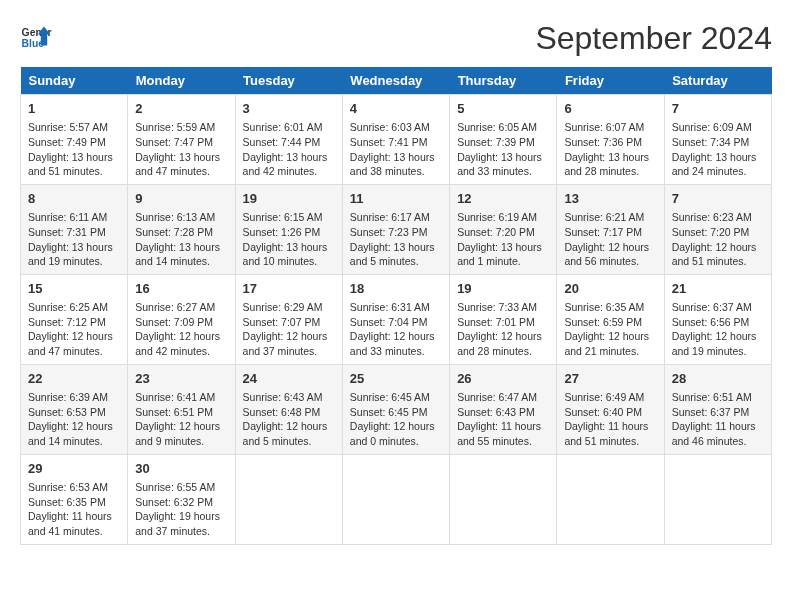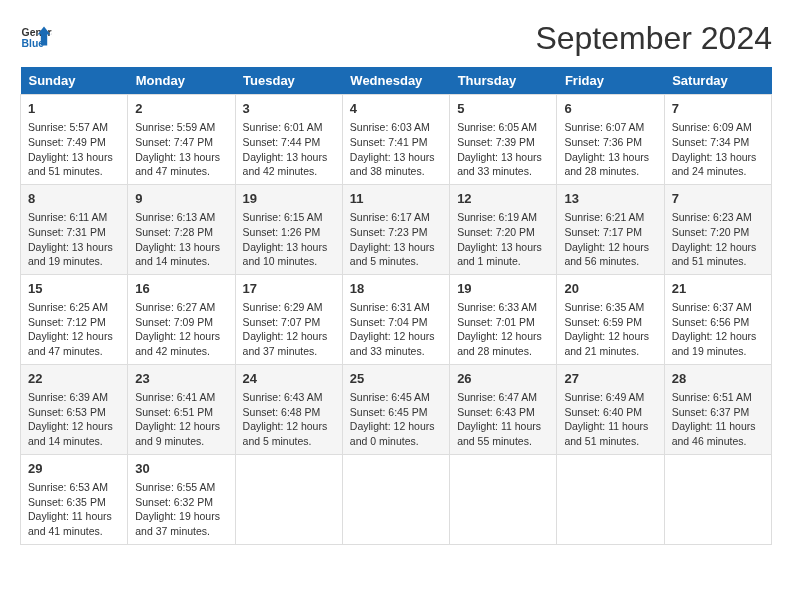--- a/index.html
+++ b/index.html
@@ -122,21 +122,21 @@
         <td><span class="day-num">11</span><span>Sunrise: 6:17 AM</span><br><span>Sunset: 7:23 PM</span><br><span>Daylight: 13 hours and 5 minutes.</span></td>
         <td><span class="day-num">12</span><span>Sunrise: 6:19 AM</span><br><span>Sunset: 7:20 PM</span><br><span>Daylight: 13 hours and 1 minute.</span></td>
         <td><span class="day-num">13</span><span>Sunrise: 6:21 AM</span><br><span>Sunset: 7:17 PM</span><br><span>Daylight: 12 hours and 56 minutes.</span></td>
         <td><span class="day-num">7</span><span>Sunrise: 6:23 AM</span><br><span>Sunset: 7:20 PM</span><br><span>Daylight: 12 hours and 51 minutes.</span></td>
       </tr>
       <tr>
         <td><span class="day-num">15</span><span>Sunrise: 6:25 AM</span><br><span>Sunset: 7:12 PM</span><br><span>Daylight: 12 hours and 47 minutes.</span></td>
         <td><span class="day-num">16</span><span>Sunrise: 6:27 AM</span><br><span>Sunset: 7:09 PM</span><br><span>Daylight: 12 hours and 42 minutes.</span></td>
         <td><span class="day-num">17</span><span>Sunrise: 6:29 AM</span><br><span>Sunset: 7:07 PM</span><br><span>Daylight: 12 hours and 37 minutes.</span></td>
         <td><span class="day-num">18</span><span>Sunrise: 6:31 AM</span><br><span>Sunset: 7:04 PM</span><br><span>Daylight: 12 hours and 33 minutes.</span></td>
-        <td><span class="day-num">19</span><span>Sunrise: 6:33 AM</span><br><span>Sunset: 7:01 PM</span><br><span>Daylight: 12 hours and 28 minutes.</span></td>
+        <td><span class="day-num">19</span><span>Sunrise: 7:33 AM</span><br><span>Sunset: 7:01 PM</span><br><span>Daylight: 12 hours and 28 minutes.</span></td>
         <td><span class="day-num">20</span><span>Sunrise: 6:35 AM</span><br><span>Sunset: 6:59 PM</span><br><span>Daylight: 12 hours and 21 minutes.</span></td>
         <td><span class="day-num">21</span><span>Sunrise: 6:37 AM</span><br><span>Sunset: 6:56 PM</span><br><span>Daylight: 12 hours and 19 minutes.</span></td>
       </tr>
       <tr>
         <td><span class="day-num">22</span><span>Sunrise: 6:39 AM</span><br><span>Sunset: 6:53 PM</span><br><span>Daylight: 12 hours and 14 minutes.</span></td>
         <td><span class="day-num">23</span><span>Sunrise: 6:41 AM</span><br><span>Sunset: 6:51 PM</span><br><span>Daylight: 12 hours and 9 minutes.</span></td>
         <td><span class="day-num">24</span><span>Sunrise: 6:43 AM</span><br><span>Sunset: 6:48 PM</span><br><span>Daylight: 12 hours and 5 minutes.</span></td>
         <td><span class="day-num">25</span><span>Sunrise: 6:45 AM</span><br><span>Sunset: 6:45 PM</span><br><span>Daylight: 12 hours and 0 minutes.</span></td>
         <td><span class="day-num">26</span><span>Sunrise: 6:47 AM</span><br><span>Sunset: 6:43 PM</span><br><span>Daylight: 11 hours and 55 minutes.</span></td>
         <td><span class="day-num">27</span><span>Sunrise: 6:49 AM</span><br><span>Sunset: 6:40 PM</span><br><span>Daylight: 11 hours and 51 minutes.</span></td>

